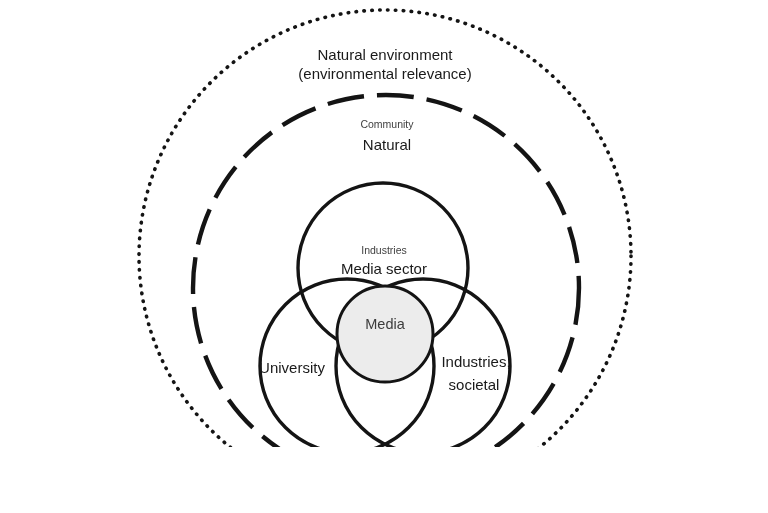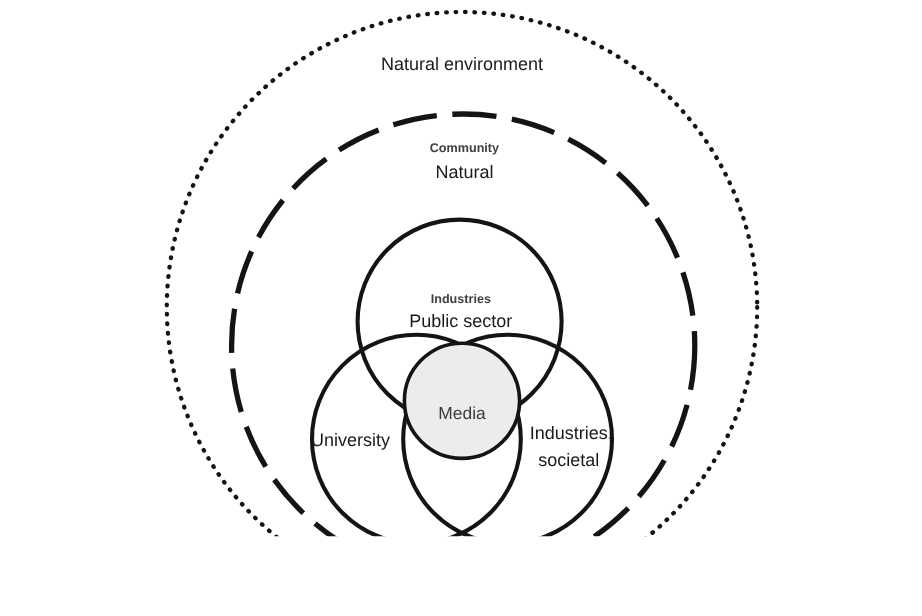--- a/index.html
+++ b/index.html
@@ -52,21 +52,20 @@
     transform: translate(-50%, -50%);
     white-space: nowrap;
     color: var(--label-text);
     font-size: 15px;
     line-height: 1;
     text-align: center;
   }
   .label.tag {
     font-size: 10.5px;
     color: var(--tag-text);
-    font-weight: bold;
   }
   .label.media-label {
     font-size: 14.5px;
     color: #3c3c3c;
   }
 </style>
 </head>
 <body>
 
 <div class="canvas">
@@ -78,27 +77,28 @@
     <circle class="dashed" cx="386" cy="288" r="193"></circle>
 
     <circle class="solid" cx="383" cy="268" r="85"></circle>
     <circle class="solid" cx="347" cy="366" r="87"></circle>
     <circle class="solid" cx="423" cy="366" r="87"></circle>
 
     <circle class="solid media" cx="385" cy="334" r="48"></circle>
   </svg>
 
   <div class="label" style="left:385px; top:54px">Natural environment</div>
+  <div class="label" style="left:385px; top:73px">(environmental relevance)</div>
 
   <div class="label tag" style="left:387px; top:124px">Community</div>
   <div class="label" style="left:387px; top:144px">Natural</div>
 
   <div class="label tag" style="left:384px; top:250px">Industries</div>
-  <div class="label" style="left:384px; top:268px">Public sector</div>
+  <div class="label" style="left:384px; top:268px">Media sector</div>
 
-  <div class="label media-label" style="left:385px; top:345px">Media</div>
+  <div class="label media-label" style="left:385px; top:324px">Media</div>
 
   <div class="label" style="left:292px; top:367px">University</div>
 
   <div class="label" style="left:476px; top:361px">Industries,</div>
   <div class="label" style="left:474px; top:384px">societal</div>
 
 </div>
 
 </body></html>

